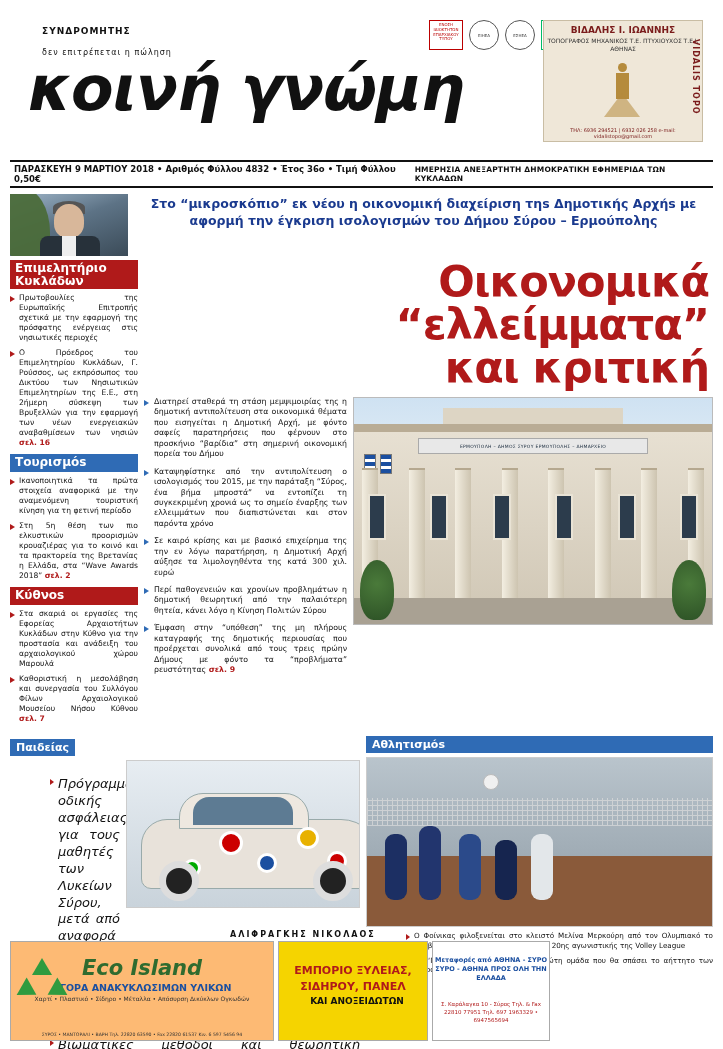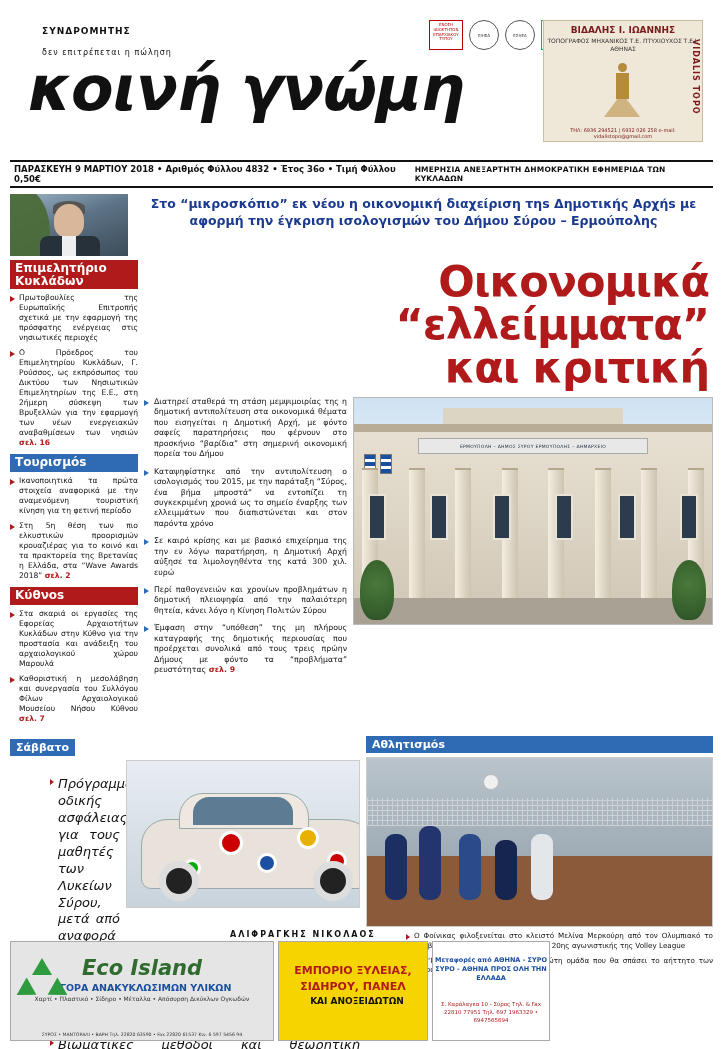--- a/index.html
+++ b/index.html
@@ -172,21 +172,21 @@
   .school-text { width:195px; }
   .school-text li { font-size:7.2px; line-height:1.3; text-align:justify; padding-left:8px; position:relative; margin-bottom:6px; list-style:none; }
   .school-text li:before { content:""; position:absolute; left:0; top:3px; border-left:4px solid #b01a1a; border-top:3px solid transparent; border-bottom:3px solid transparent; }
   .school-photo { flex:1; height:112px; background:#d8cdb8; border:1px solid #bbb; position:relative; overflow:hidden; }
   .school-photo .inner { position:absolute; inset:10px; border:3px solid #9aa79c; background:#e9e2cf; }
   .school-photo .emb { position:absolute; left:50%; top:50%; transform:translate(-50%,-50%); width:46px; height:46px; border:2px solid #5a7a5e; border-radius:50%; }
 
   
   .adstrip { position:absolute; left:10px; right:10px; bottom:8px; height:100px; display:flex; gap:4px; }
   .adcell { border:1px solid #aaa; background:#fff; position:relative; overflow:hidden; }
-  .ad-eco { width:264px; background:#e5e5e5; }
+  .ad-eco { width:264px; background:#fdba74; }
   .ad-eco .t1 { font-size:21px; font-weight:bold; color:#2f6b2f; font-style:italic; text-align:center; margin-top:14px; }
   .ad-eco .t2 { font-size:9.5px; font-weight:bold; color:#1b4fa0; text-align:center; margin-top:2px; }
   .ad-eco .t3 { font-size:6px; color:#333; text-align:center; margin-top:2px; }
   .ad-eco .t4 { font-size:4.6px; color:#333; text-align:center; position:absolute; bottom:3px; left:0; right:0; }
   .recycle { position:absolute; left:8px; top:16px; width:46px; height:46px; }
   .recycle .arr { position:absolute; width:0;height:0;border-left:10px solid transparent;border-right:10px solid transparent;border-bottom:17px solid #2f9b3f; }
   .recycle .a1 { left:13px; top:0; }
   .recycle .a2 { left:0; top:24px; transform:rotate(120deg); }
   .recycle .a3 { left:26px; top:24px; transform:rotate(240deg); }
 
@@ -285,21 +285,21 @@
         <span>Οικονομικά “ελλείμματα”</span><br>
         <span class="l2">και κριτική</span>
       </div>
 
       <div class="flexrow" style="margin-top:8px;">
         <div class="midcol">
           <ul>
             <li><span>Διατηρεί σταθερά τη στάση μεμψιμοιρίας της η δημοτική αντιπολίτευση στα οικονομικά θέματα που εισηγείται η Δημοτική Αρχή, με φόντο σαφείς παρατηρήσεις που φέρνουν στο προσκήνιο “βαρίδια” στη σημερινή οικονομική πορεία του Δήμου</span></li>
             <li><span>Καταψηφίστηκε από την αντιπολίτευση ο ισολογισμός του 2015, με την παράταξη “Σύρος, ένα βήμα μπροστά” να εντοπίζει τη συγκεκριμένη χρονιά ως το σημείο έναρξης των ελλειμμάτων που διαπιστώνεται και στον παρόντα χρόνο</span></li>
             <li><span>Σε καιρό κρίσης και με βασικό επιχείρημα της την εν λόγω παρατήρηση, η Δημοτική Αρχή αύξησε τα λιμολογηθέντα της κατά 300 χιλ. ευρώ</span></li>
-            <li><span>Περί παθογενειών και χρονίων προβλημάτων η δημοτική πλειοψηφία από την παλαιότερη θητεία, κάνει λόγο η Κίνηση Πολιτών Σύρου</span></li>
+            <li><span>Περί παθογενειών και χρονίων προβλημάτων η δημοτική θεωρητική από την παλαιότερη θητεία, κάνει λόγο η Κίνηση Πολιτών Σύρου</span></li>
             <li><span>Έμφαση στην “υπόθεση” της μη πλήρους καταγραφής της δημοτικής περιουσίας που προέρχεται συνολικά από τους τρεις πρώην Δήμους με φόντο τα “προβλήματα” ρευστότητας</span> <span class="pg">σελ. 9</span></li>
           </ul>
         </div>
 
         <div class="building">
           <div class="bld-pediment"></div>
           <div class="bld-roofline"></div>
           <div class="bld-body"></div>
           <div class="bld-banner">ΕΡΜΟΥΠΟΛΗ – ΔΗΜΟΣ ΣΥΡΟΥ ΕΡΜΟΥΠΟΛΗΣ – ΔΗΜΑΡΧΕΙΟ</div>
           <div class="flags">
@@ -328,21 +328,21 @@
           <div class="tree t1"></div>
           <div class="tree t2"></div>
         </div>
       </div>
     </div>
   </div>
 
   <div class="midsection">
 
     <div class="paideia-col">
-      <div class="sec-head">Σάββατο</div>
+      <div class="sec-head">Παιδείας</div>
       <div class="paideia-body">
         <ul class="paideia-text">
           <li><span>Πρόγραμμα οδικής ασφάλειας για τους μαθητές των Λυκείων Σύρου, μετά από αναφορά της Δημοτικής Επιτροπής Παιδείας</span></li>
         </ul>
         <div class="car-photo">
           <div class="car-body"></div>
           <div class="car-roof"></div>
           <div class="car-win"></div>
           <div class="sign s1"></div>
             <div class="sign s2"></div>

